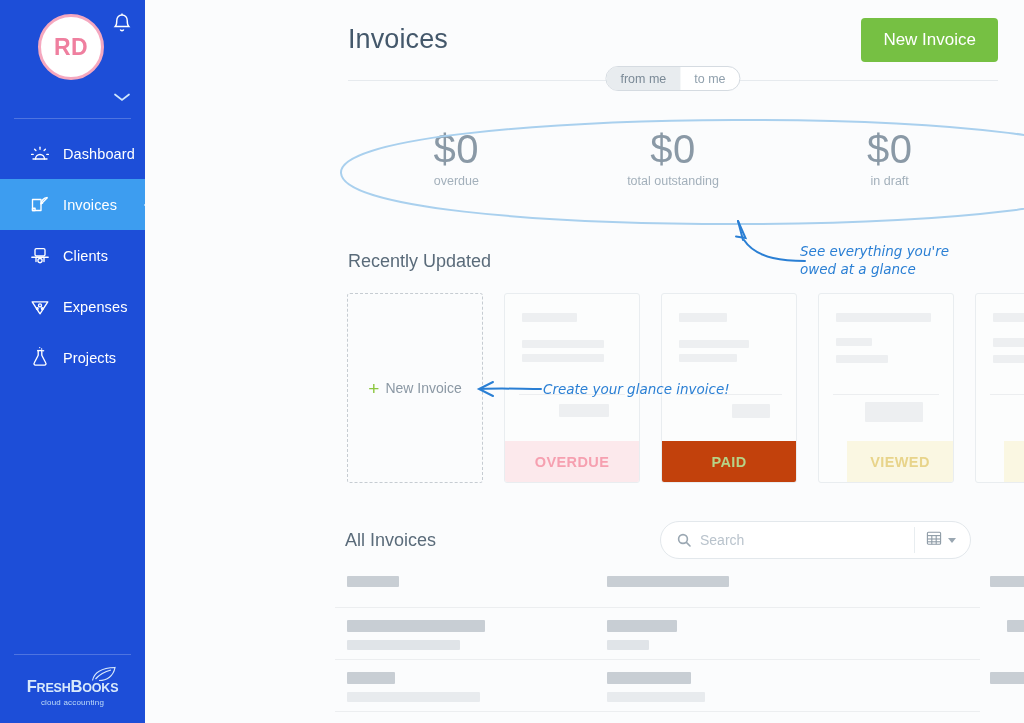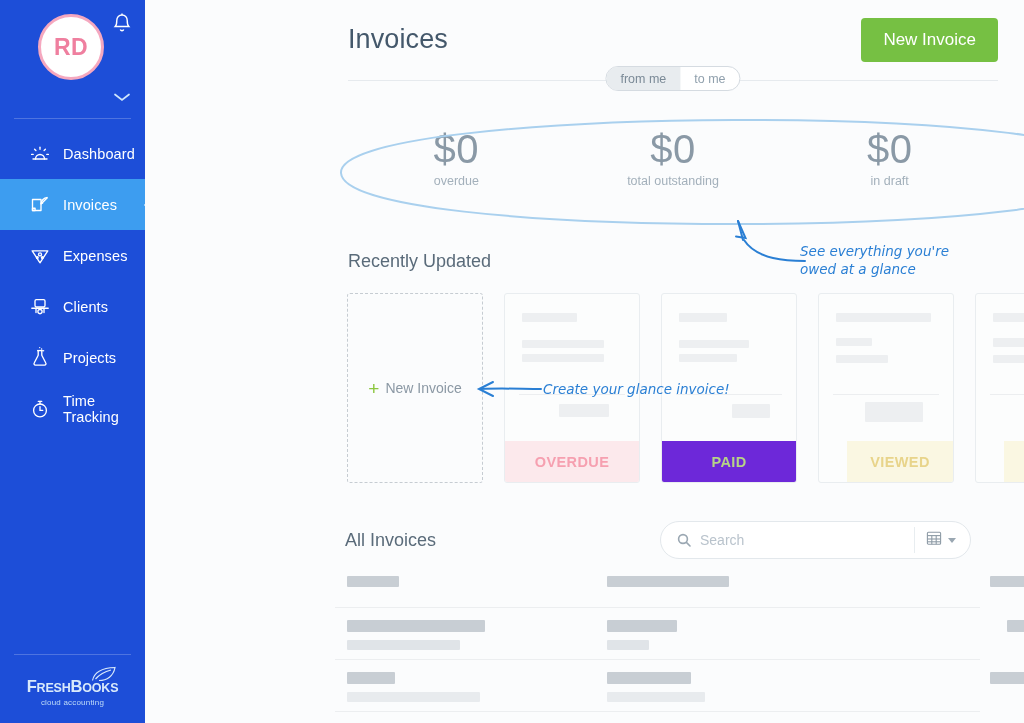--- a/index.html
+++ b/index.html
@@ -109,21 +109,21 @@
   .card.new .plus { color: #8cc63f; font-size: 19px; margin-right: 6px; line-height: 1; }
   .card.new .lbl { font-size: 14px; color: #8b98a4; }
   .sk { position: absolute; background: #edeff1; border-radius: 1px; }
   .card .hr { position: absolute; left: 14px; right: 14px; height: 1px; background: #eceef0; }
   .badge {
     position: absolute; left: 0; right: 0; bottom: 0; height: 41px;
     display: flex; align-items: center; justify-content: center;
     font-size: 14.5px; font-weight: 700; letter-spacing: .4px;
   }
   .badge.overdue { background: #fce9ec; color: #f6a0b0; }
-  .badge.paid    { background: #6d28d9; color: #b6d387; }
+  .badge.paid    { background: #c2410c; color: #b6d387; }
   .badge.viewed  { background: #faf7e2; color: #e8d48a; margin-left: 28px; }
 
   
   .search-box {
     position: absolute; right: 53px; top: 521px; width: 311px; height: 38px;
     border: 1px solid #e3e8ec; border-radius: 19px; background: #ffffff;
     display: flex; align-items: center;
   }
   .search-box .mag { margin-left: 16px; width: 14px; height: 14px; flex: 0 0 14px; }
   .search-box input {
@@ -190,67 +190,56 @@
             <path d="M5.5 16.2h2.6v2.3H5.5z"></path>
             <path d="M20.5 5.4c-3.4.6-6.1 3.1-6.6 6.4l2.2-1.1"></path>
             <path d="M14 11.9l6.5-6.5"></path>
           </svg>
         </span>
         <span class="lbl">Invoices</span>
       </div>
 
       <div class="nav-item">
         <span class="ico">
-          <svg viewBox="0 0 26 26" width="26" height="26" fill="none" stroke="#ffffff" stroke-width="1.35" stroke-linejoin="round">
-            <path d="M5.2 7.8h15.6L13 19.8z"></path>
-            <circle cx="13" cy="11.4" r="1.5"></circle>
-            <circle cx="10.3" cy="14.6" r=".85"></circle>
-            <circle cx="15.3" cy="14.6" r=".85"></circle>
-          </svg>
-        </span>
-        <span class="lbl">Expenses</span>
-      </div>
-
-      <div class="nav-item">
-        <span class="ico">
           <svg viewBox="0 0 26 26" width="26" height="26" fill="none" stroke="#ffffff" stroke-width="1.35" stroke-linecap="round">
             <rect x="8" y="5.6" width="10" height="7.4" rx="1.4"></rect>
             <path d="M4.8 14.2h16.4"></path>
             <path d="M9 14.2v4.4"></path>
               <path d="M17 14.2v4.4"></path>
             <circle cx="13" cy="17.6" r="2.1"></circle>
           </svg>
         </span>
         <span class="lbl">Clients</span>
+      </div>
+
+      <div class="nav-item">
+        <span class="ico">
+          <svg viewBox="0 0 26 26" width="26" height="26" fill="none" stroke="#ffffff" stroke-width="1.35" stroke-linejoin="round">
+            <path d="M5.2 7.8h15.6L13 19.8z"></path>
+            <circle cx="13" cy="11.4" r="1.5"></circle>
+            <circle cx="10.3" cy="14.6" r=".85"></circle>
+            <circle cx="15.3" cy="14.6" r=".85"></circle>
+          </svg>
+        </span>
+        <span class="lbl">Expenses</span>
       </div>
 
       <div class="nav-item">
         <span class="ico">
           <svg viewBox="0 0 26 26" width="26" height="26" fill="none" stroke="#ffffff" stroke-width="1.35" stroke-linejoin="round">
             <path d="M11.2 5.6v4.6L7.2 18a1.4 1.4 0 0 0 1.2 2.1h9.2a1.4 1.4 0 0 0 1.2-2.1l-4-7.8V5.6"></path>
             <path d="M10.1 5.6h5.8"></path>
             <circle cx="14.6" cy="4" r=".7" fill="#ffffff" stroke="none"></circle>
             <circle cx="16.6" cy="5.8" r=".7" fill="#ffffff" stroke="none"></circle>
             <circle cx="12.7" cy="2.6" r=".7" fill="#ffffff" stroke="none"></circle>
           </svg>
         </span>
         <span class="lbl">Projects</span>
       </div>
 
-      <div class="nav-item">
-        <span class="ico">
-          <svg viewBox="0 0 26 26" width="26" height="26" fill="none" stroke="#ffffff" stroke-width="1.35" stroke-linecap="round">
-            <circle cx="13" cy="14.4" r="6.4"></circle>
-            <path d="M13 10.6v3.8h2.7"></path>
-            <path d="M11.3 5.4h3.4"></path>
-              <path d="M13 5.4v2.6"></path>
-          </svg>
-        </span>
-        <span class="lbl">Time Tracking</span>
-      </div>
     </div>
 
     <div class="sb-bottom">
       <div class="sb-divider"></div>
       <div class="logo-wrap">
         <div class="leaf">
           <svg viewBox="0 0 26 16" width="26" height="16" fill="none" stroke="#d9eafb" stroke-width="1.2">
             <path d="M1.5 14.5C3 7 9.5 2 24 1.5c-1.5 8.5-8 13-16 13"></path>
             <path d="M4.5 13C8 9 13.5 5.6 20 4"></path>
           </svg>

